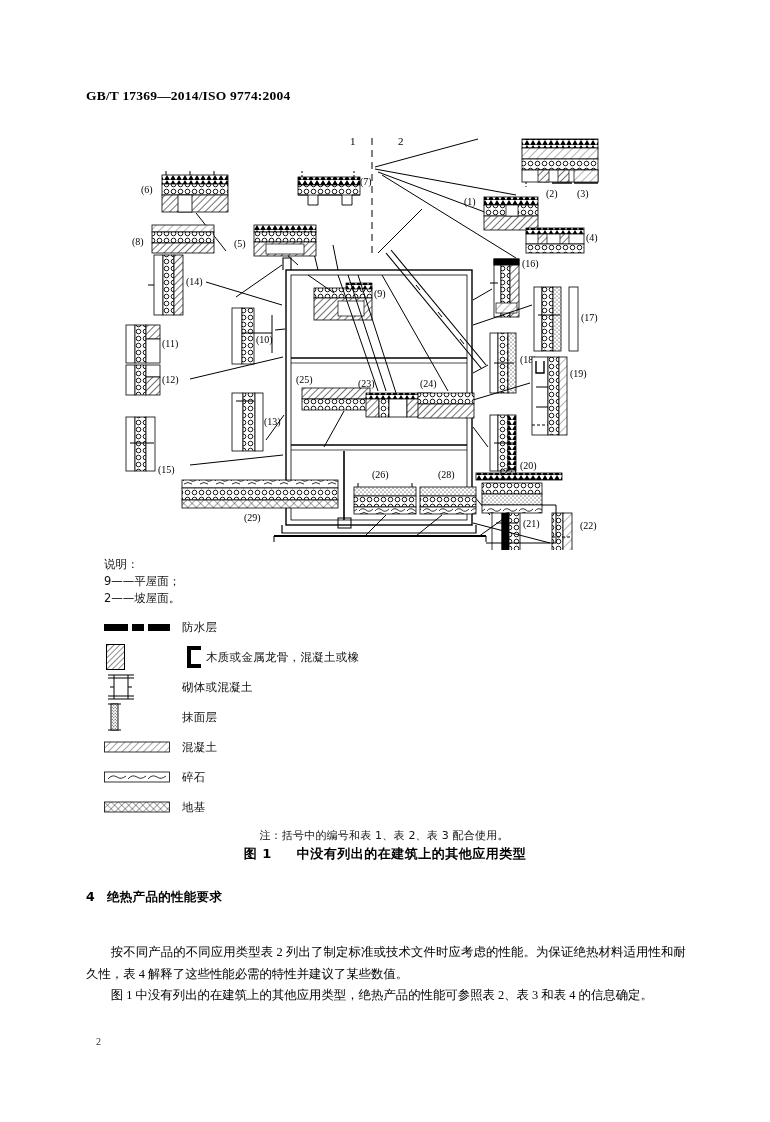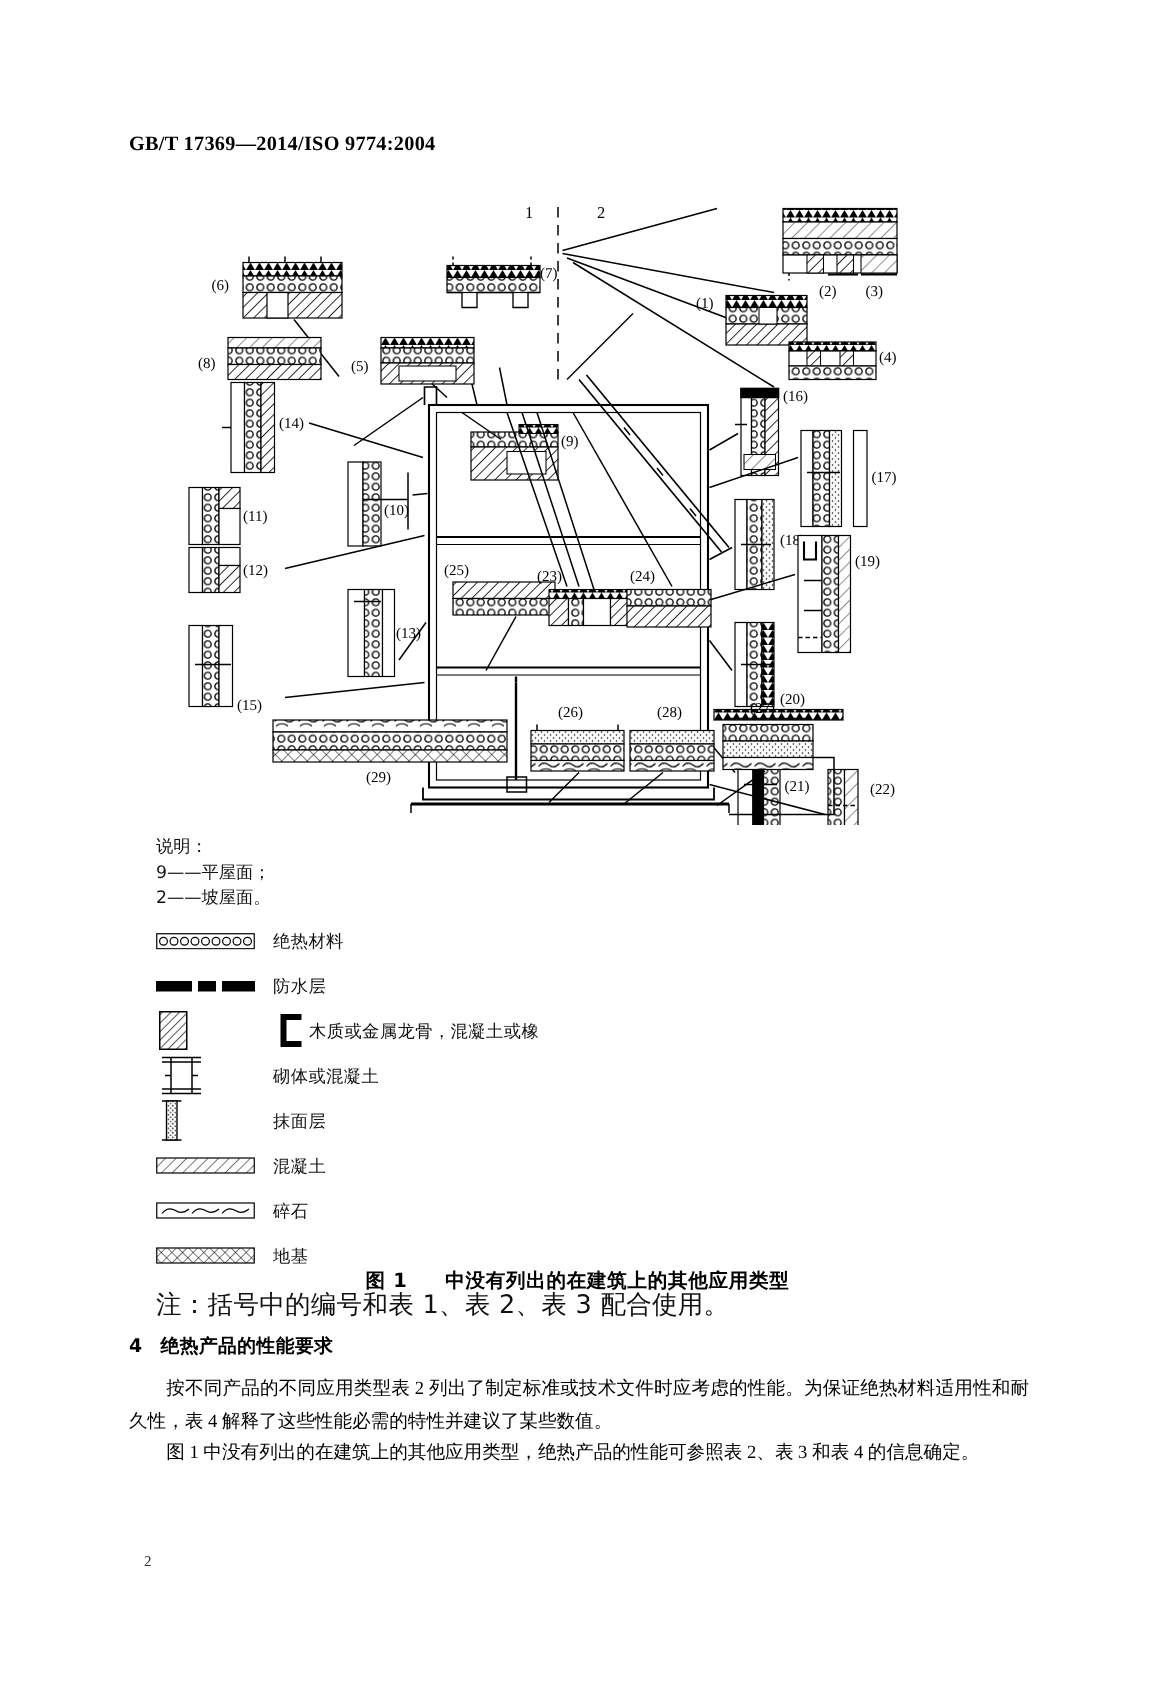--- a/index.html
+++ b/index.html
@@ -71,23 +71,24 @@
   }
   .key-label {
     font-size: 11.5px;
     white-space: nowrap;
     letter-spacing: 0.3px;
   }
   .key-extra { width: 24px; min-width: 24px; display:flex; align-items:center; }
 
   .note-line {
     margin-top: 6px;
-    font-size: 17px;
+    font-size: 11px;
     white-space: nowrap;
     letter-spacing: 0.2px;
+    text-align: center;
   }
 
   
   .fig-caption {
     position: absolute;
     left: 0;
     top: 845px;
     width: 770px;
     text-align: center;
     font-family: "DejaVu Sans", "Liberation Sans", sans-serif;
@@ -106,21 +107,21 @@
     font-weight: bold;
     font-size: 12.5px;
     letter-spacing: 0.3px;
     white-space: nowrap;
   }
   .section-title .secnum { margin-right: 12px; }
 
   .body-block {
     position: absolute;
     left: 86px;
-    top: 915px;
+    top: 942px;
     width: 600px;
     font-family: "Liberation Serif", "DejaVu Serif", serif;
     font-size: 12.4px;
     line-height: 21.5px;
     text-align: justify;
     color: #000;
   }
   .body-block p { margin: 0; text-indent: 2em; }
 
   .page-number {
@@ -495,39 +496,20 @@
 
   <div class="legend">
     <div class="legend-head">
       <div>说明：</div>
       <div>9——平屋面；</div>
       <div>2——坡屋面。</div>
     </div>
 
     <div class="key-rows">
 
-      <div class="key-row">
-        <div class="key-swatch-cell">
-          <svg width="66" height="11">
-            <rect x="0.5" y="0.5" width="65" height="10" fill="#fff" stroke="#000" stroke-width="0.8"></rect>
-            <g fill="none" stroke="#000" stroke-width="0.8">
-              <circle cx="5" cy="5.5" r="2.6"></circle>
-                <circle cx="12" cy="5.5" r="2.6"></circle>
-              <circle cx="19" cy="5.5" r="2.6"></circle>
-                <circle cx="26" cy="5.5" r="2.6"></circle>
-              <circle cx="33" cy="5.5" r="2.6"></circle>
-                <circle cx="40" cy="5.5" r="2.6"></circle>
-              <circle cx="47" cy="5.5" r="2.6"></circle>
-                <circle cx="54" cy="5.5" r="2.6"></circle>
-              <circle cx="61" cy="5.5" r="2.6"></circle>
-            </g>
-          </svg>
-        </div>
-        <div class="key-label">绝热材料</div>
-      </div>
 
       <div class="key-row">
         <div class="key-swatch-cell">
           <svg width="66" height="9">
             <rect x="0" y="1" width="24" height="7" fill="#000"></rect>
             <rect x="28" y="1" width="12" height="7" fill="#000"></rect>
             <rect x="44" y="1" width="22" height="7" fill="#000"></rect>
           </svg>
         </div>
         <div class="key-label">防水层</div>

